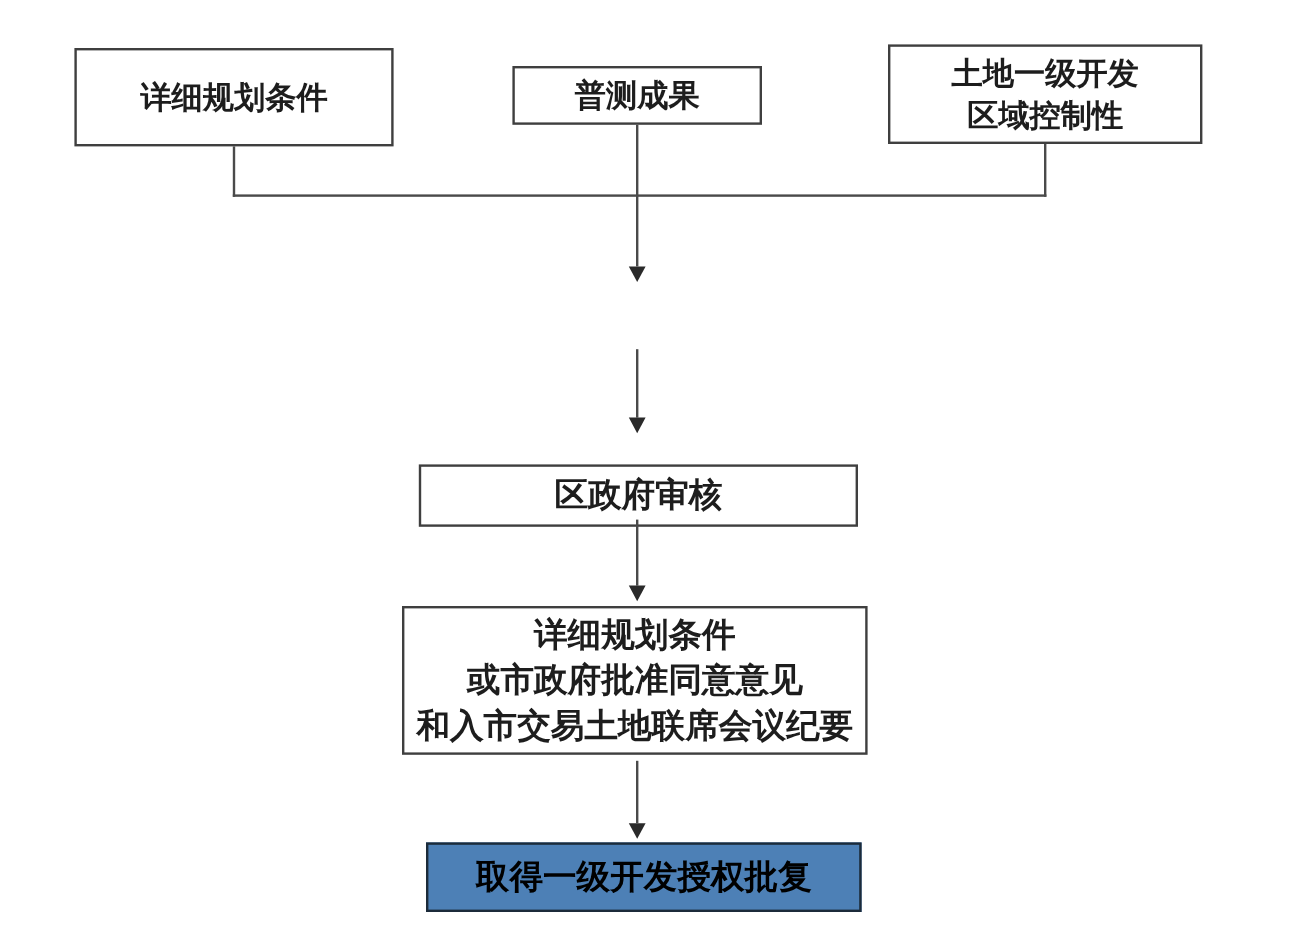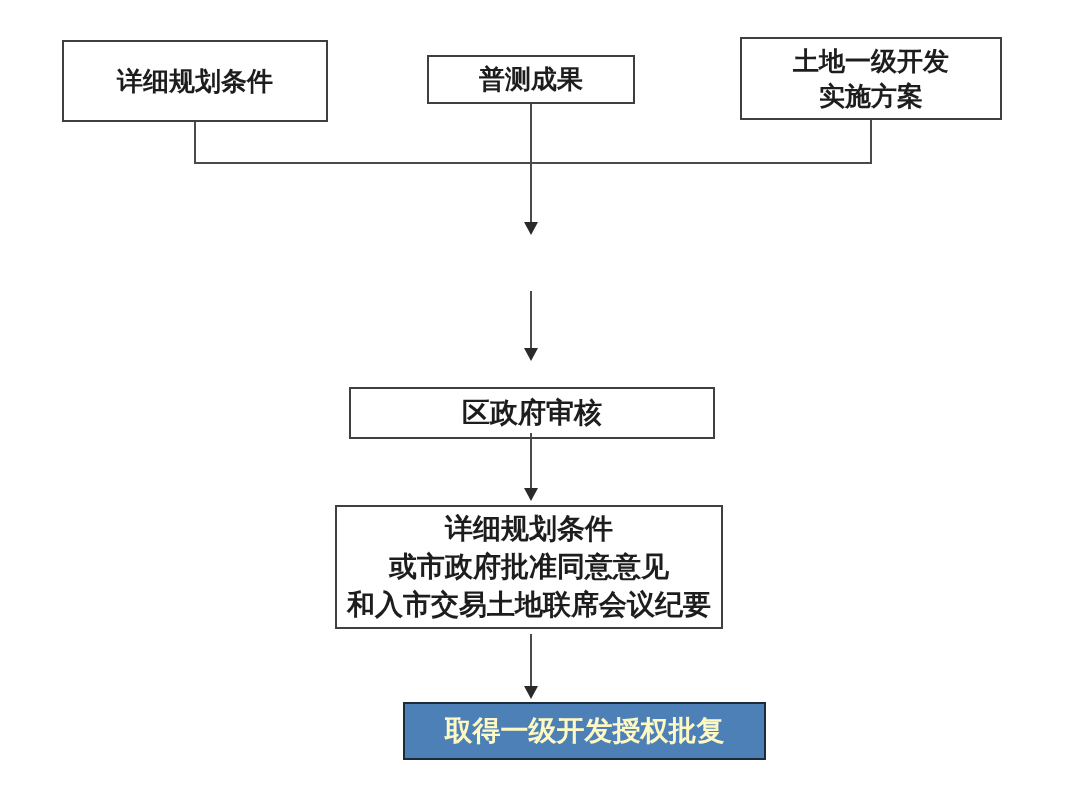--- a/index.html
+++ b/index.html
@@ -21,22 +21,21 @@
     text-align: center;
     color: #1d1d1d;
     font-weight: bold;
   }
   .node span { display: block; }
   .node-sm { font-size: 26px; line-height: 35px; }
   .node-lg { font-size: 28px; line-height: 38px; }
   .node-final {
     background: #4d80b6;
     border: 2px solid #1c2b3a;
-    color: #fef9c3;
-    margin-left: 48px;
+    color: #000000;
   }
   .vline, .hline {
     position: absolute; background: #4a4a4a;
   }
   .vline { width: 2px; }
   .hline { height: 2px; }
   .arrowhead {
     position: absolute; width: 0; height: 0;
     border-left: 7px solid transparent;
     border-right: 7px solid transparent;
@@ -77,21 +76,21 @@
   <div class="node node-sm" id="node-regional">
     <span>详细规划条件</span>
   </div>
 
   <div class="node node-sm" id="node-survey">
     <span>普测成果</span>
   </div>
 
   <div class="node node-sm" id="node-landplan">
     <span>土地一级开发</span>
-    <span>实施方案</span>
+    <span>区域控制性</span>
   </div>
 
   <div class="vline" id="drop-left"></div>
   <div class="vline" id="drop-right"></div>
   <div class="hline" id="merge-bar"></div>
   <div class="vline" id="stem-center"></div>
   <div class="arrowhead" id="head-center"></div>
 
 
   <div class="vline" id="stem-a"></div>

